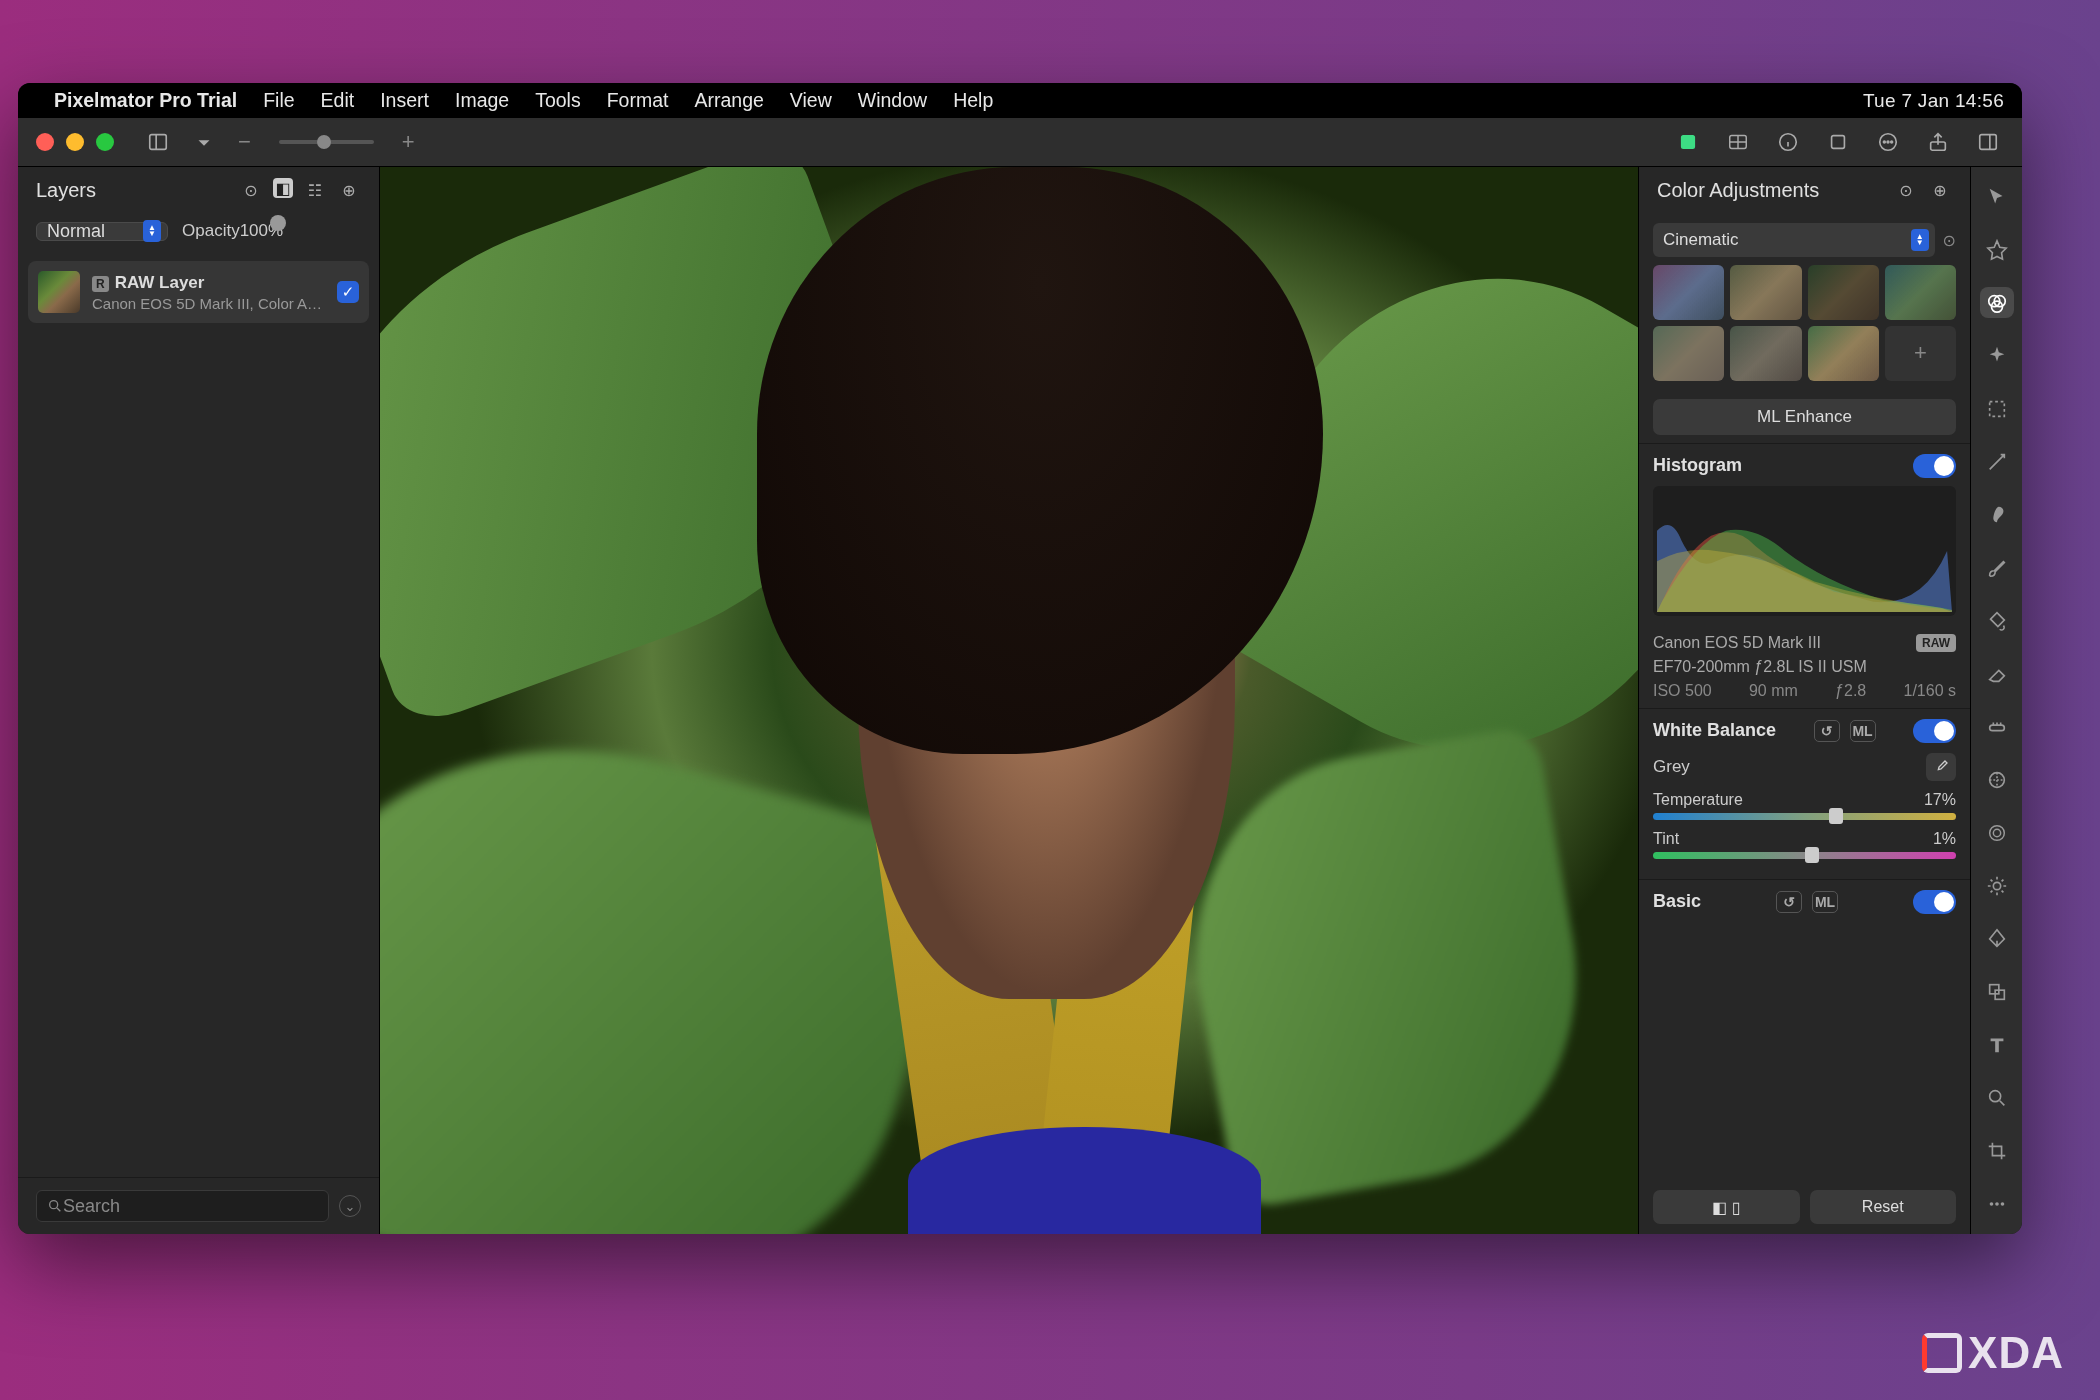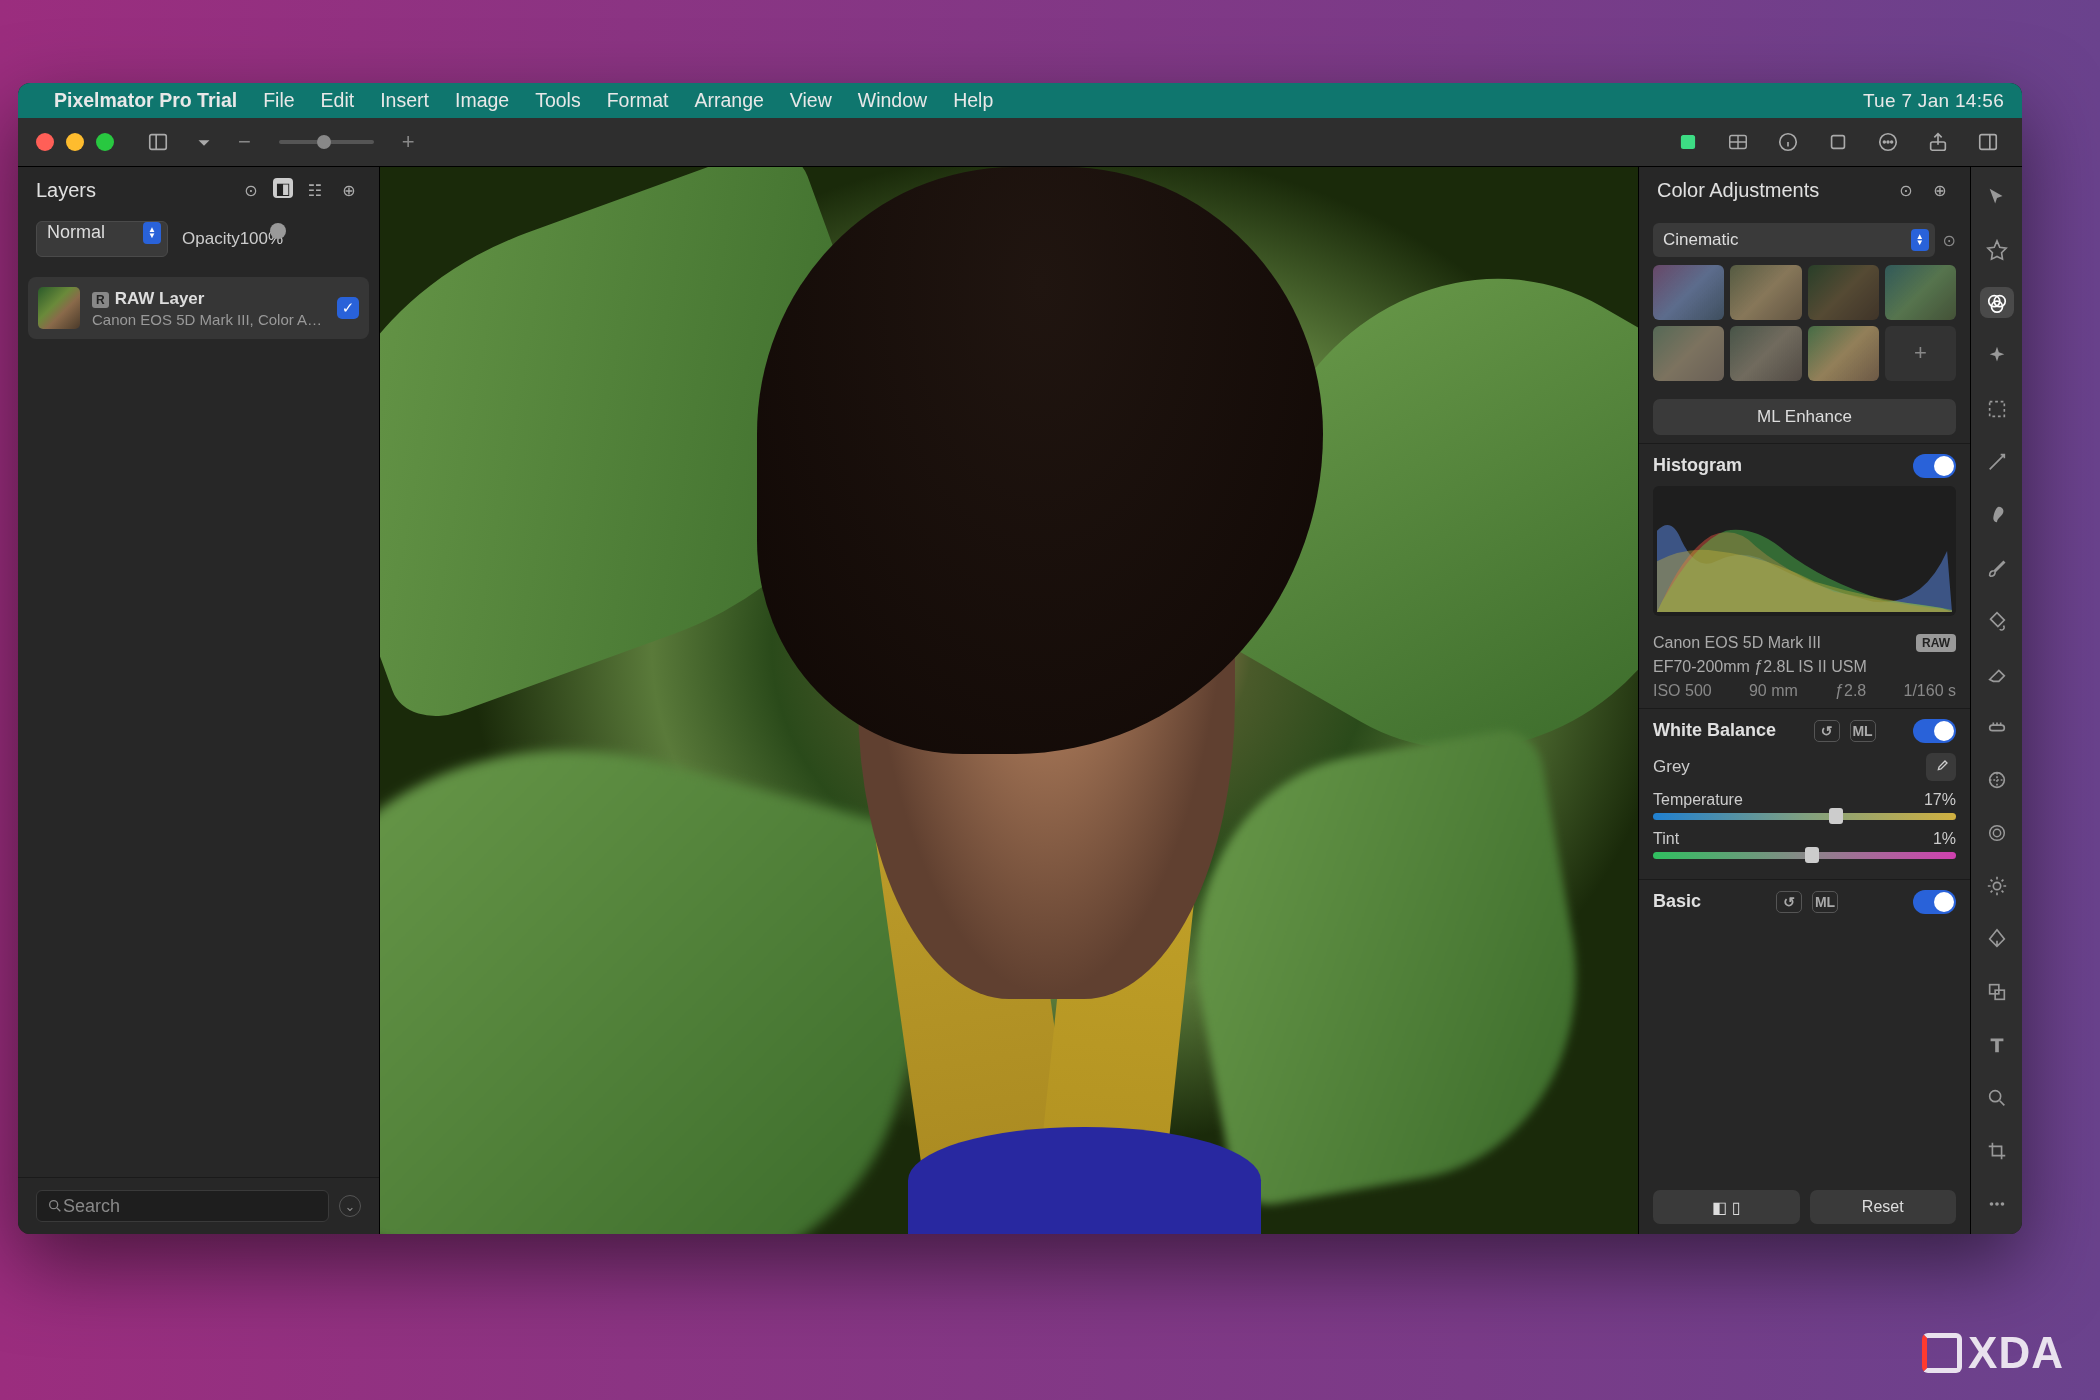--- a/index.html
+++ b/index.html
@@ -1,18 +1,18 @@
 <!DOCTYPE html>
 <html><head>
 <meta charset="utf-8">
 <style>
 *{margin:0;padding:0;box-sizing:border-box;font-family:-apple-system,BlinkMacSystemFont,"Segoe UI",Helvetica,Arial,sans-serif;-webkit-font-smoothing:antialiased}
 body{width:2100px;height:1400px;background:linear-gradient(90deg,#9b2d7e 0%,#8b3483 30%,#7a3b88 70%,#6a428d 100%);overflow:hidden;position:relative}
 .screen{position:absolute;left:18px;top:83px;width:2004px;height:1151px;background:#1c1c1c;border-radius:12px;overflow:hidden;box-shadow:0 30px 80px rgba(0,0,0,.5)}
-.menubar{height:35px;background:#0f766e;display:flex;align-items:center;padding:0 18px;color:#e8e8e8;font-size:19.5px}
+.menubar{height:35px;background:#000000;display:flex;align-items:center;padding:0 18px;color:#e8e8e8;font-size:19.5px}
 .apple{font-size:22px;margin-right:18px}
 .menu-items{display:flex;gap:26px;align-items:center}
 .menu-items span{cursor:default}
 .app-name{font-weight:600}
 .mb-right{margin-left:auto;display:flex;gap:22px;align-items:center;font-size:19px}
 .mb-right svg,.mb-right span{color:#e8e8e8}
 .mb-time{font-size:19px;letter-spacing:.3px}
 .toolbar{height:49px;background:#2e2e2e;display:flex;align-items:center;padding:0 18px;gap:14px;color:#c8c8c8;border-bottom:1px solid #000}
 .traffic{display:flex;gap:12px;margin-right:14px}
 .dot{width:18px;height:18px;border-radius:50%}
@@ -25,21 +25,21 @@
 .title-block{margin-left:8px;flex:0 0 auto}
 .title-line{font-size:19px;color:#ddd;font-weight:600}
 .title-sub{font-size:15px;color:#888}
 .tb-right{margin-left:auto;display:flex;gap:18px;align-items:center}
 .workspace{display:flex;height:calc(100% - 84px)}
 .sidebar-l{width:362px;background:#272727;display:flex;flex-direction:column;border-right:1px solid #000}
 .panel-head{height:46px;display:flex;align-items:center;padding:0 18px;color:#e0e0e0;font-size:20px;font-weight:400}
 .panel-head .icons{margin-left:auto;display:flex;gap:10px}
 .panel-head .icons span{width:24px;height:24px;display:flex;align-items:center;justify-content:center;color:#aaa;font-size:16px}
 .blend-row{display:flex;align-items:center;padding:8px 18px;gap:14px}
-.select{flex:0 0 132px;height:36px;background:#3a3a3a;border:1px solid #4a4a4a;border-radius:6px;display:flex;align-items:flex-start;padding:0 10px;color:#ddd;font-size:18px;position:relative}
+.select{flex:0 0 132px;height:19px;background:#3a3a3a;border:1px solid #4a4a4a;border-radius:6px;display:flex;align-items:center;padding:0 10px;color:#ddd;font-size:18px;position:relative}
 .select .ar{position:absolute;right:6px;width:18px;height:22px;background:#2962d9;border-radius:4px;display:flex;flex-direction:column;align-items:center;justify-content:center;color:#fff;font-size:8px;line-height:6px}
 .opacity-block{flex:1;display:flex;gap:3px}
 .op-top{display:flex;justify-content:space-between;color:#ccc;font-size:17px}
 .op-slider{height:5px;background:#4a4a4a;border-radius:3px;position:relative}
 .op-slider .t{position:absolute;right:0;top:-6px;width:16px;height:16px;background:#999;border-radius:50%}
 .layer-item{margin:12px 10px;background:#363636;border-radius:8px;padding:10px;display:flex;gap:12px;align-items:center}
 .layer-thumb{width:42px;height:42px;border-radius:5px;background:linear-gradient(135deg,#2a5a2a 0%,#6a8a3a 40%,#8a6a4a 60%,#4a3a2a 100%)}
 .layer-text{flex:1;color:#ddd}
 .layer-badge{background:#888;color:#222;font-size:12px;padding:1px 4px;border-radius:3px;font-weight:700;margin-right:6px}
 .layer-title{font-size:17px;font-weight:600}

